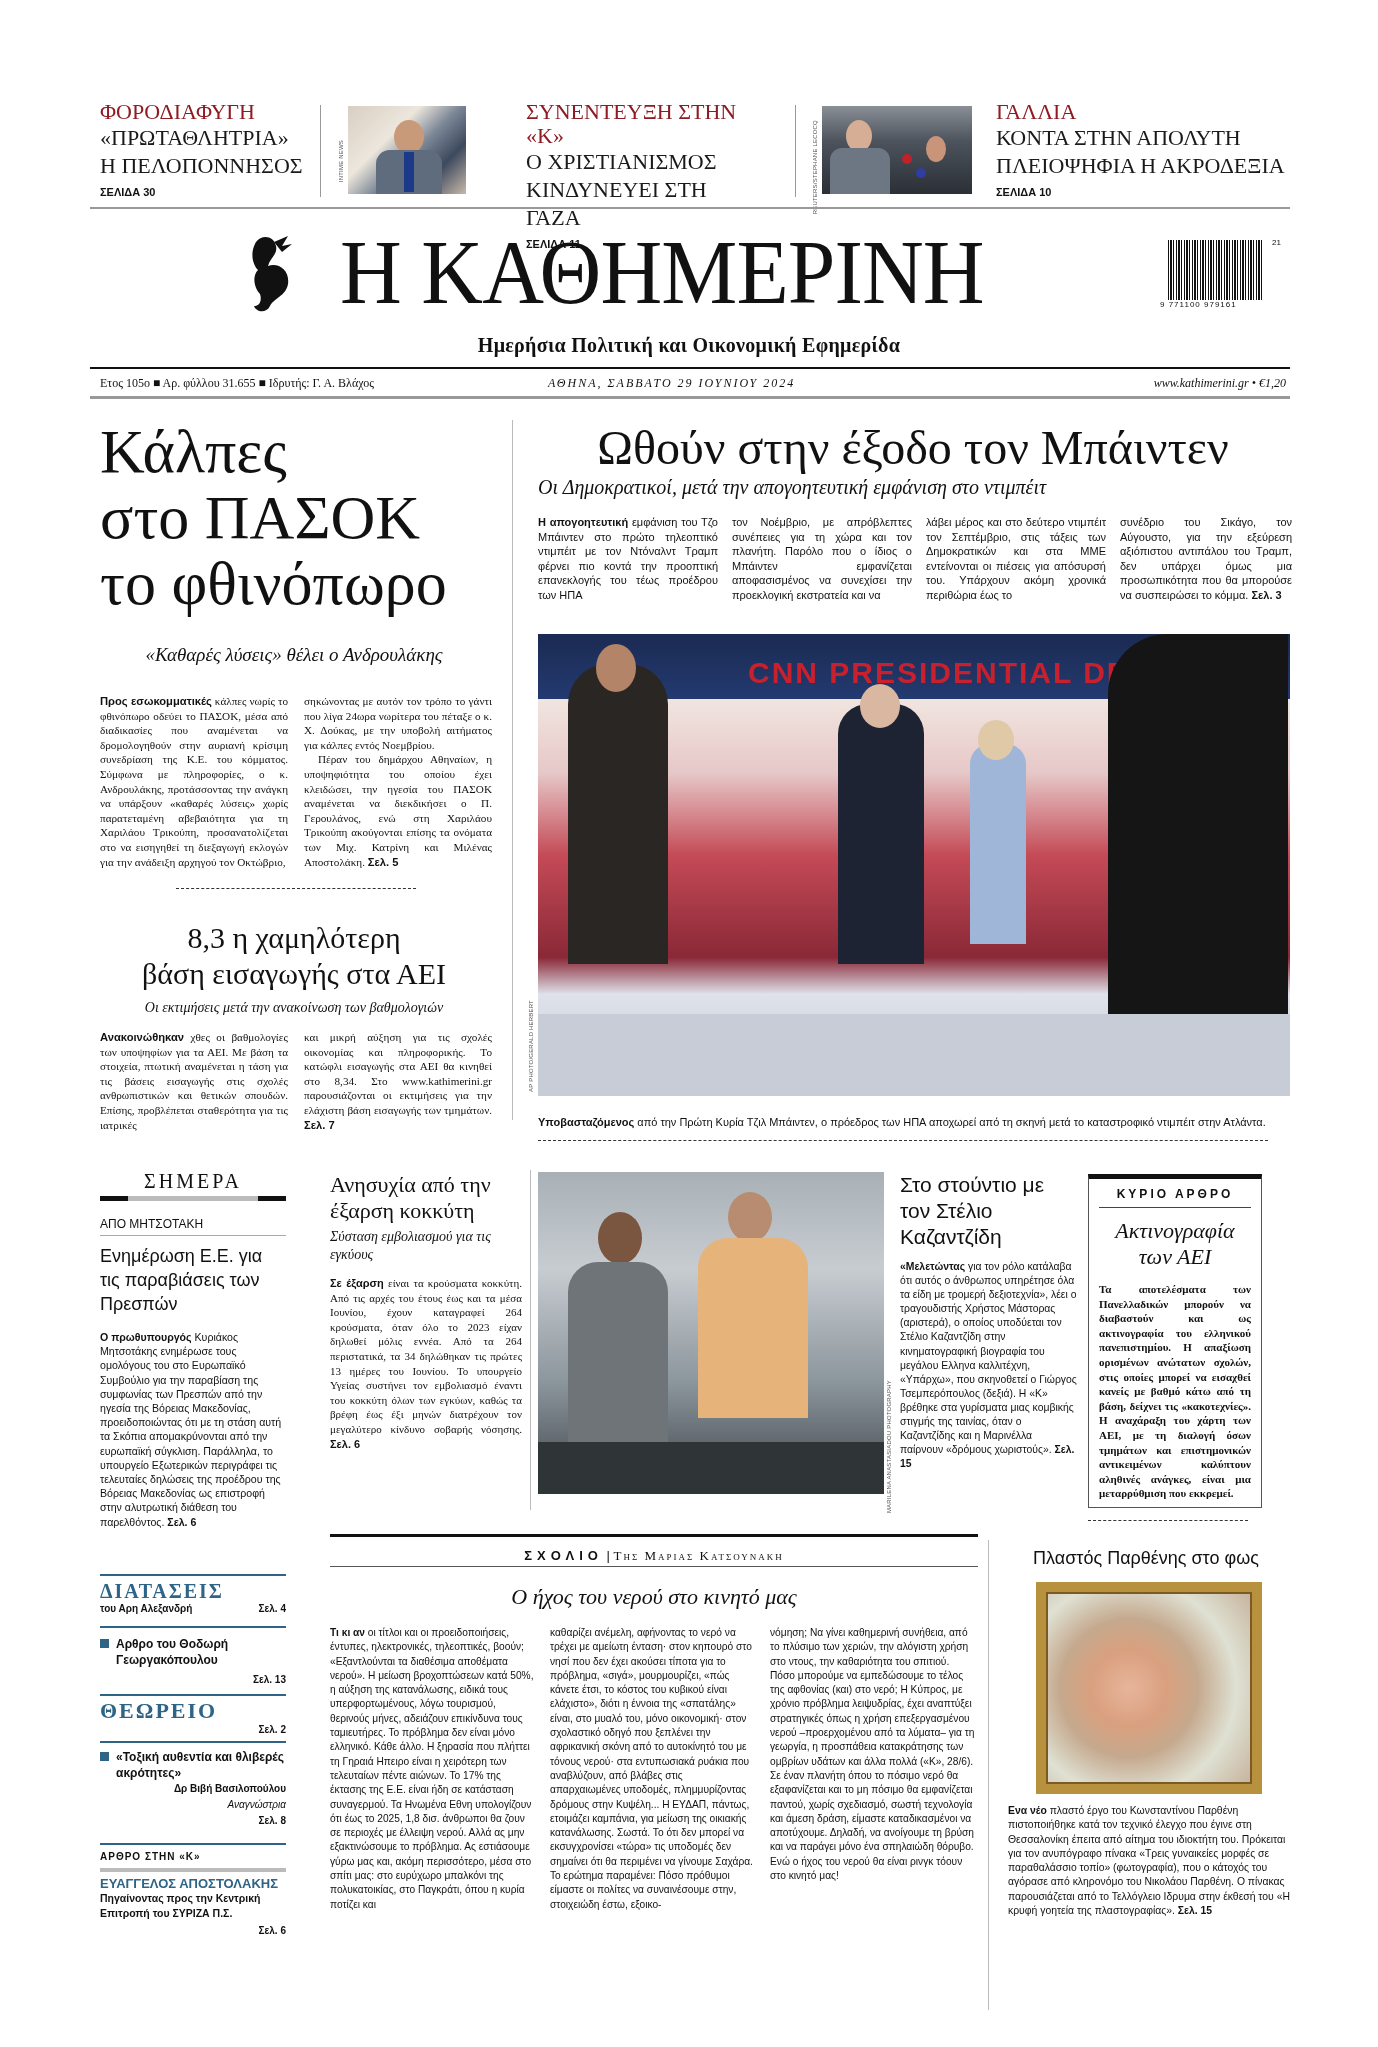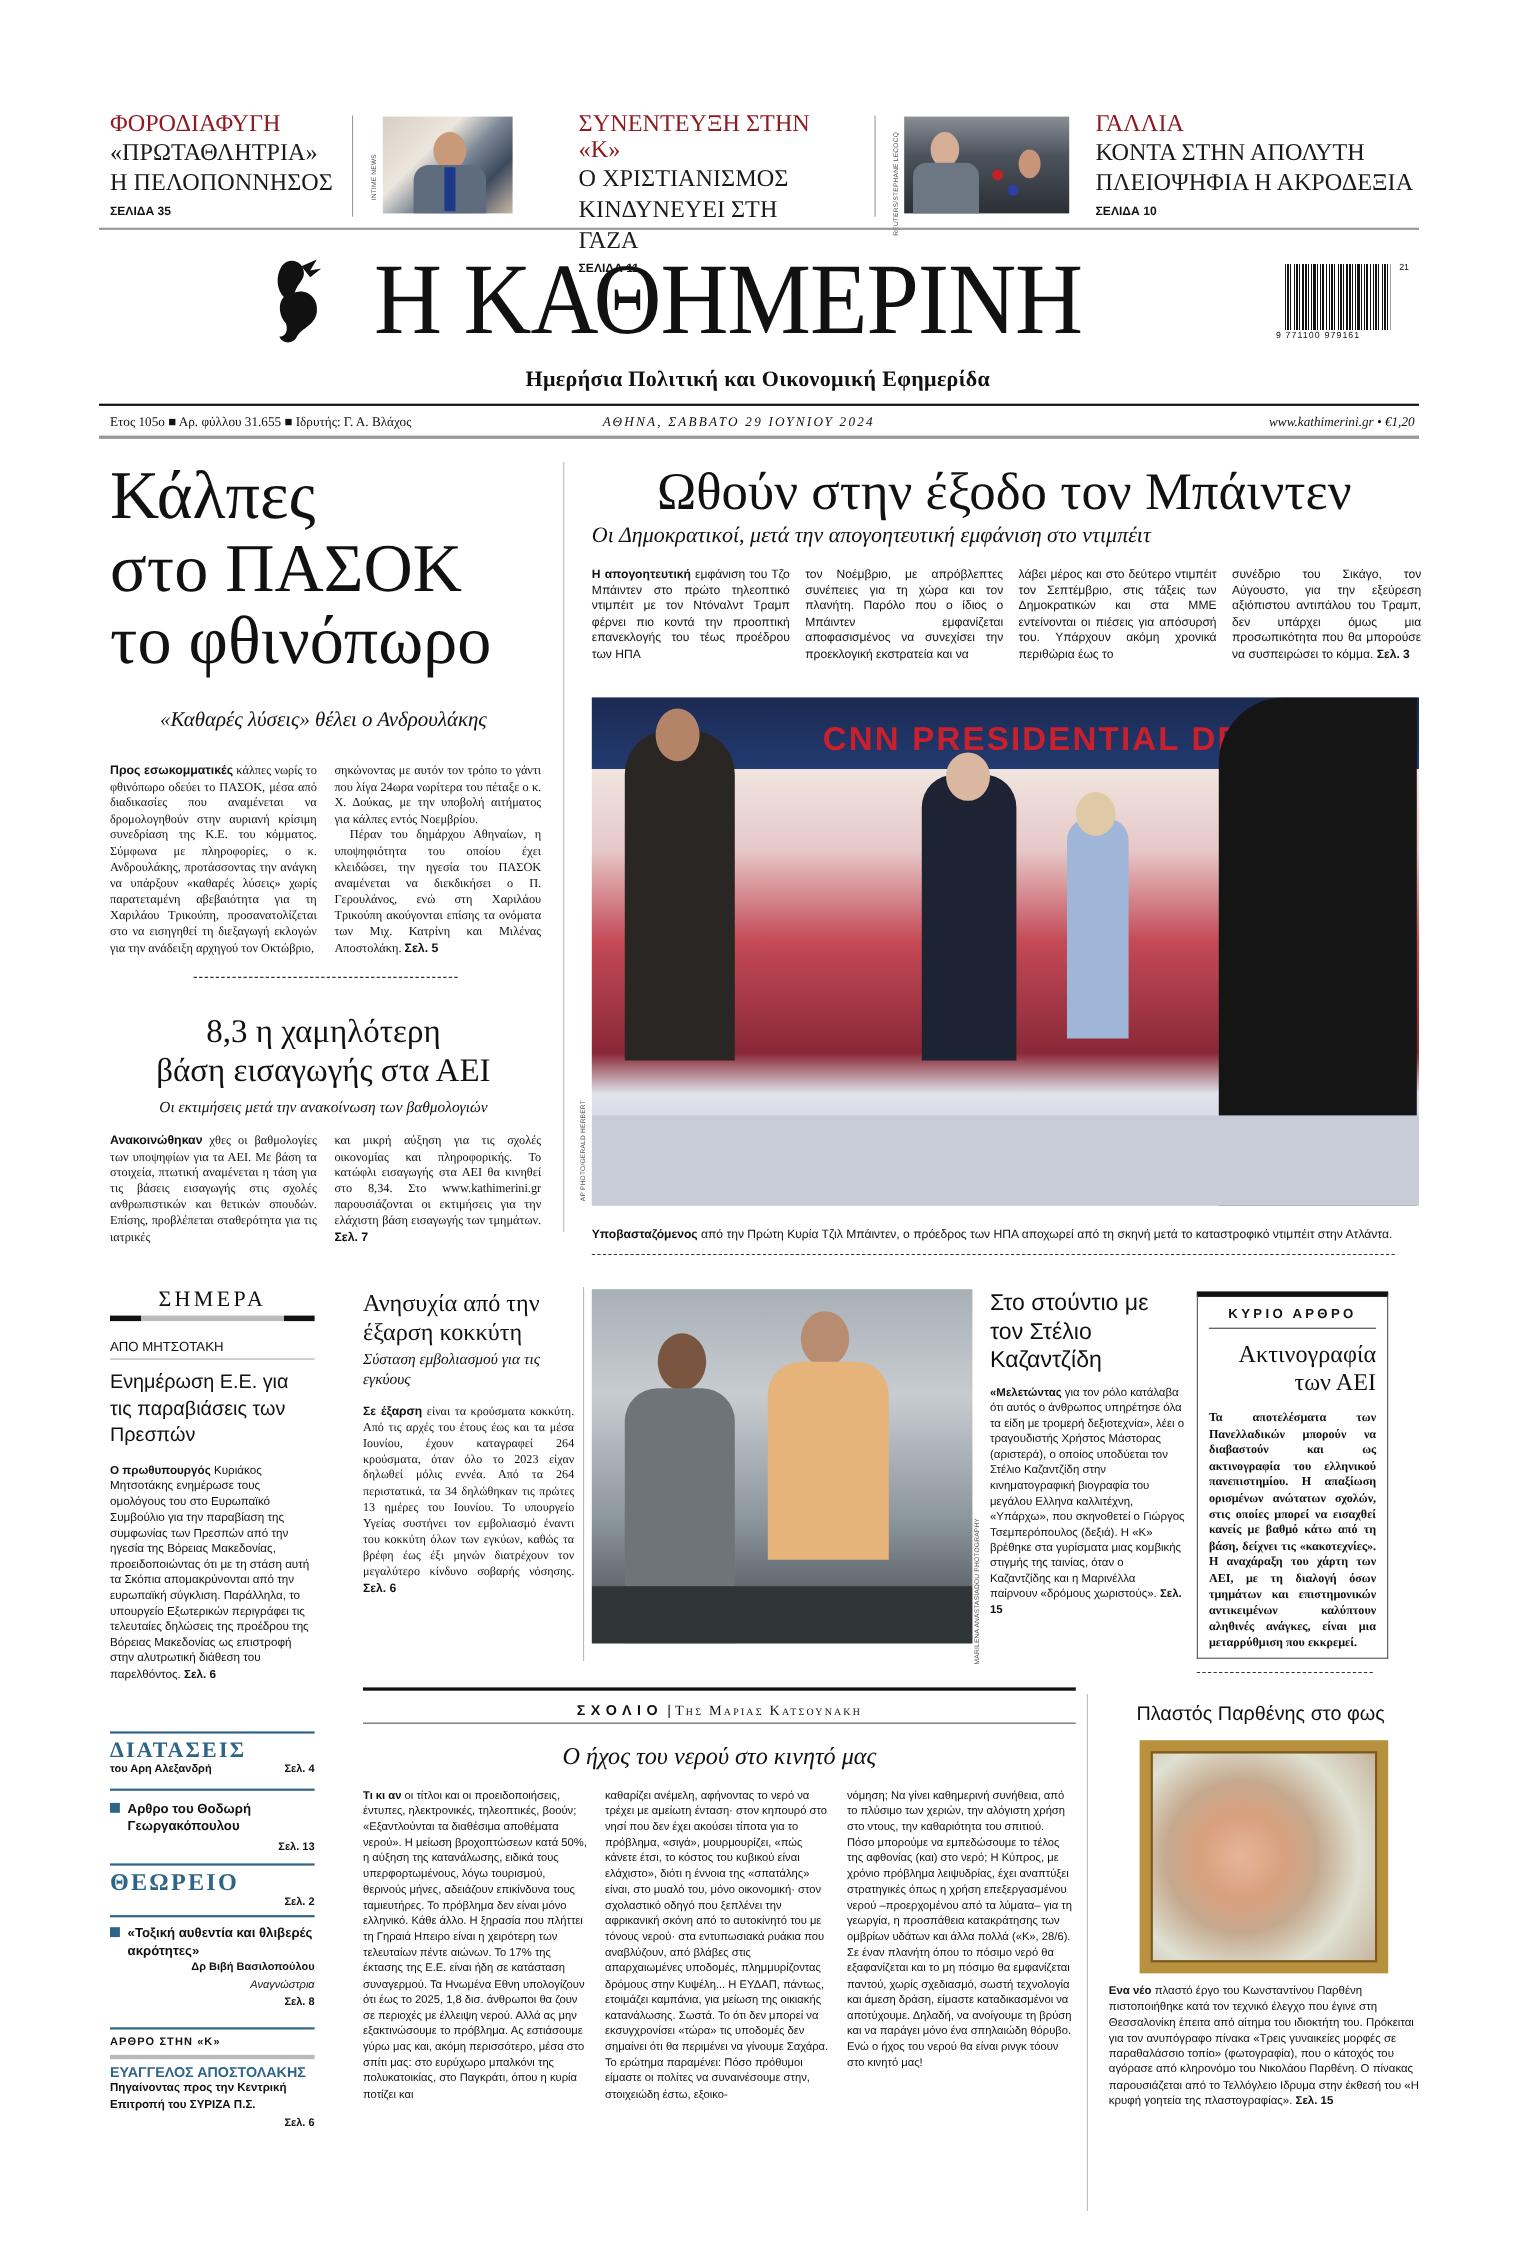--- a/index.html
+++ b/index.html
@@ -20,21 +20,21 @@
 .credit{position:absolute;font-size:6px;color:#555;writing-mode:vertical-rl;transform:rotate(180deg);letter-spacing:.2px}
 .dash{position:absolute;border-top:1.5px dashed #333;height:0}
 </style>
 </head>
 <body>
 
 <div class="abs" style="left:100px;top:100px;width:210px">
   <div class="serif promo-kicker red">ΦΟΡΟΔΙΑΦΥΓΗ</div>
   <div class="serif promo-head">«ΠΡΩΤΑΘΛΗΤΡΙΑ»</div>
   <div class="serif promo-head">Η ΠΕΛΟΠΟΝΝΗΣΟΣ</div>
-  <div class="sans promo-page">ΣΕΛΙΔΑ 35</div>
+  <div class="sans promo-page">ΣΕΛΙΔΑ 30</div>
 </div>
 <div class="vline" style="left:320px;top:105px;height:92px"></div>
 <div class="photo" style="left:348px;top:106px;width:118px;height:88px;background:linear-gradient(135deg,#d8cfc3 0%,#ece6dc 35%,#7b8796 55%,#3d4a5e 75%,#c9b8a8 100%)">
   <div style="position:absolute;left:46px;top:14px;width:30px;height:34px;border-radius:50%;background:#c99a7a"></div>
   <div style="position:absolute;left:28px;top:44px;width:66px;height:44px;background:#5f6c7d;border-radius:14px 14px 0 0"></div>
   <div style="position:absolute;left:56px;top:46px;width:10px;height:40px;background:#1d3a8a"></div>
 </div>
 <div class="credit" style="left:338px;top:140px">INTIME NEWS</div>
 <div class="abs" style="left:526px;top:100px;width:240px">
   <div class="serif promo-kicker red">ΣΥΝΕΝΤΕΥΞΗ ΣΤΗΝ «Κ»</div>
@@ -182,21 +182,21 @@
   <div style="position:absolute;left:0;top:270px;width:346px;height:52px;background:#2f3437"></div>
 </div>
 <div class="credit" style="left:886px;top:1380px">MARILENA ANASTASIADOU PHOTOGRAPHY</div>
 <div class="abs" style="left:900px;top:1172px;width:178px">
   <div class="sans" style="font-size:21px;line-height:26px">Στο στούντιο με τον Στέλιο Καζαντζίδη</div>
   <div class="sans" style="font-size:10.4px;line-height:14.1px;margin-top:10px"><b>«Μελετώντας</b><span> για τον ρόλο κατάλαβα ότι αυτός ο άνθρωπος υπηρέτησε όλα τα είδη με τρομερή δεξιοτεχνία», λέει ο τραγουδιστής Χρήστος Μάστορας (αριστερά), ο οποίος υποδύεται τον Στέλιο Καζαντζίδη στην κινηματογραφική βιογραφία του μεγάλου Ελληνα καλλιτέχνη, «Υπάρχω», που σκηνοθετεί ο Γιώργος Τσεμπερόπουλος (δεξιά). Η «Κ» βρέθηκε στα γυρίσματα μιας κομβικής στιγμής της ταινίας, όταν ο Καζαντζίδης και η Μαρινέλλα παίρνουν «δρόμους χωριστούς».</span> <b>Σελ. 15</b></div>
 </div>
 
 <div class="abs" style="left:1088px;top:1174px;width:174px;height:334px;border:1px solid #555;border-top:5px solid #111;padding:8px 10px">
   <div class="sans" style="text-align:center;font-size:12px;font-weight:bold;letter-spacing:3px;padding-bottom:6px;border-bottom:1px solid #444">ΚΥΡΙΟ ΑΡΘΡΟ</div>
-  <div class="serif" style="text-align:right;font-size:22px;line-height:26px;margin-top:10px">
+  <div class="serif" style="text-align:center;font-size:22px;font-style:italic;line-height:26px;margin-top:10px">
     <div>Ακτινογραφία</div>
     <div>των ΑΕΙ</div>
   </div>
   <div class="serif body-text" style="font-size:11px;margin-top:12px;font-weight:bold">Τα αποτελέσματα των Πανελλαδικών μπορούν να διαβαστούν και ως ακτινογραφία του ελληνικού πανεπιστημίου. Η απαξίωση ορισμένων ανώτατων σχολών, στις οποίες μπορεί να εισαχθεί κανείς με βαθμό κάτω από τη βάση, δείχνει τις «κακοτεχνίες». Η αναχάραξη του χάρτη των ΑΕΙ, με τη διαλογή όσων τμημάτων και επιστημονικών αντικειμένων καλύπτουν αληθινές ανάγκες, είναι μια μεταρρύθμιση που εκκρεμεί.</div>
 </div>
 <div class="dash" style="left:1088px;top:1520px;width:160px"></div>
 
 <div class="abs" style="left:330px;top:1534px;width:648px;height:3px;background:#111"></div>
 <div class="abs" style="left:330px;top:1546px;width:648px;text-align:center">
   <span class="sans" style="font-size:13px;font-weight:bold;letter-spacing:5px">ΣΧΟΛΙΟ</span><span style="font-size:13px"> | </span><span class="serif" style="font-size:13px;font-variant:small-caps;letter-spacing:2px">Της Μαριας Κατσουνακη</span>

